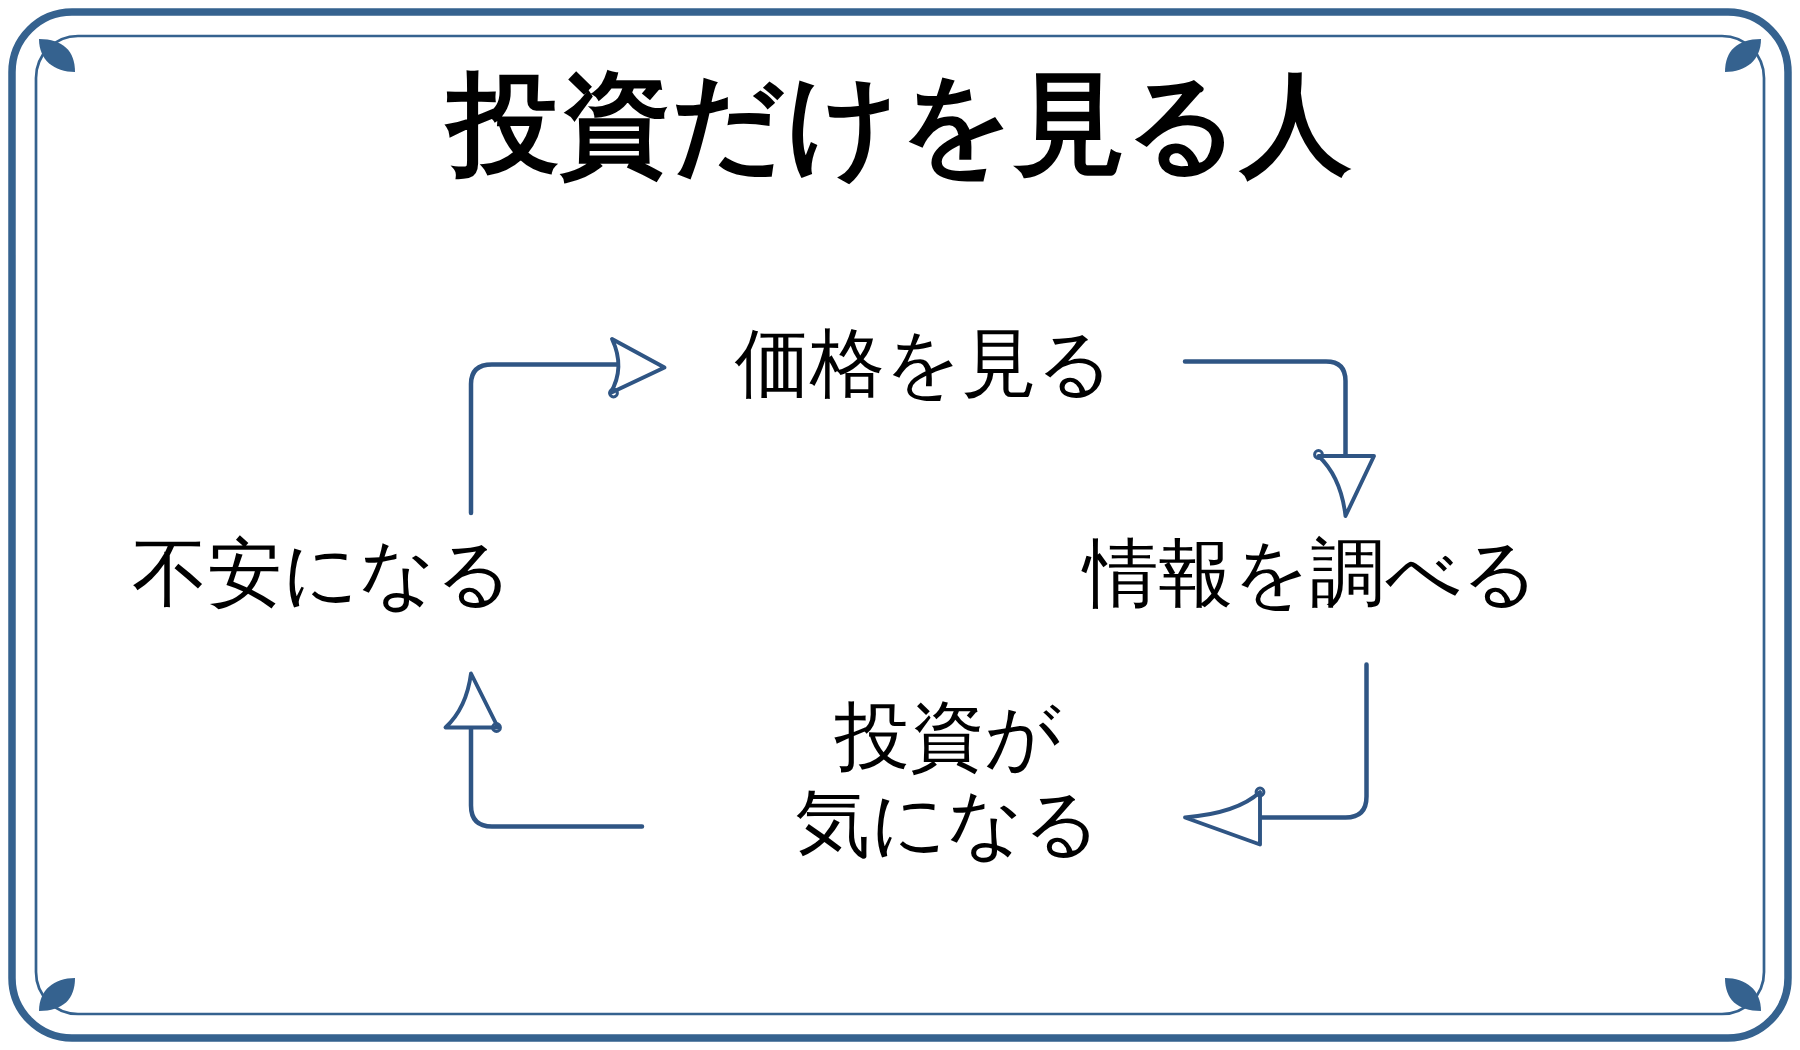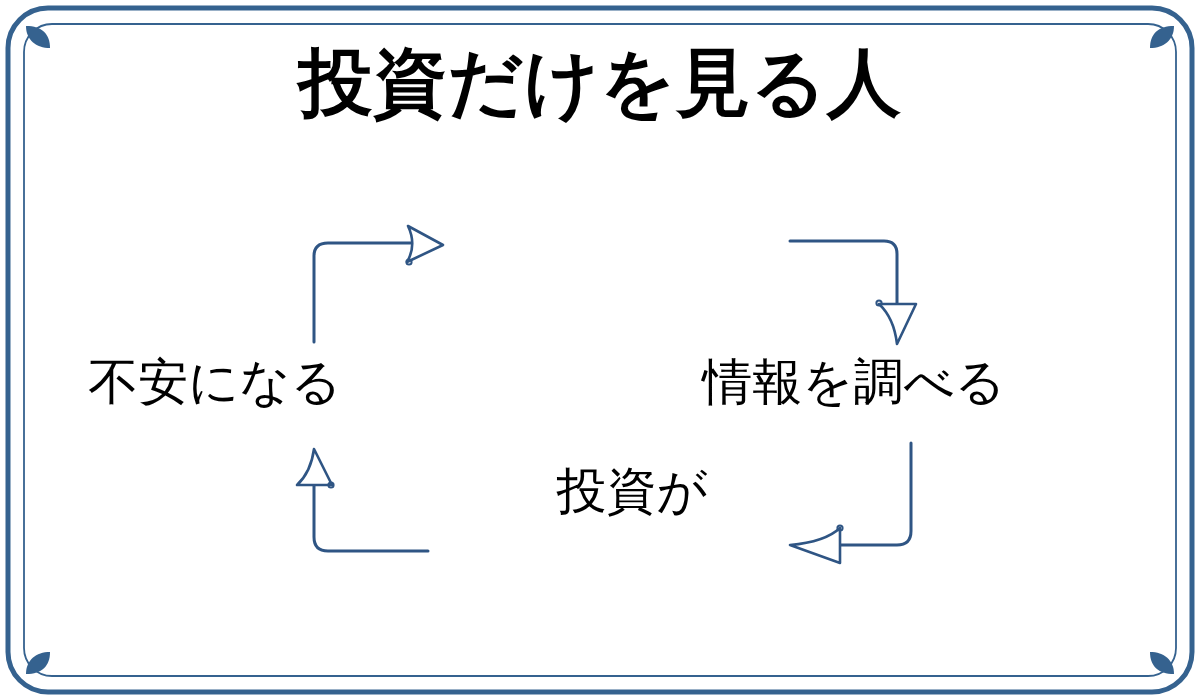--- a/index.html
+++ b/index.html
@@ -68,21 +68,21 @@
     white-space: nowrap;
     text-align: center;
   }
 
   #node-top {
     left: 416px;
     top: 213px;
     width: 400px;
   }
   #node-right {
-    left: 654px;
+    left: 674px;
     top: 353px;
     width: 400px;
   }
   #node-bottom {
     left: 432px;
     top: 462px;
     width: 400px;
     line-height: 1.16;
   }
   #node-left {
@@ -141,22 +141,24 @@
 
       <g>
         <path d="M428 551 L328 551 Q314 551 314 537 L314 486"></path>
         <path d="M297 485 L332 485 L314 449 Q311 472 297 485 Z" fill="#ffffff" stroke="#2f5584" stroke-width="2.6"></path>
         <circle cx="331" cy="485" r="2.6" fill="none" stroke="#2f5584" stroke-width="2"></circle>
       </g>
 
     </g>
   </svg>
 
+  <div class="node-label" id="node-top">価格を見る</div>
 
   <div class="node-label" id="node-right">情報を調べる</div>
 
   <div class="node-label" id="node-bottom">
     <div>投資が</div>
+    <div>気になる</div>
   </div>
 
   <div class="node-label" id="node-left">不安になる</div>
 
 </div>
 
 </body></html>

